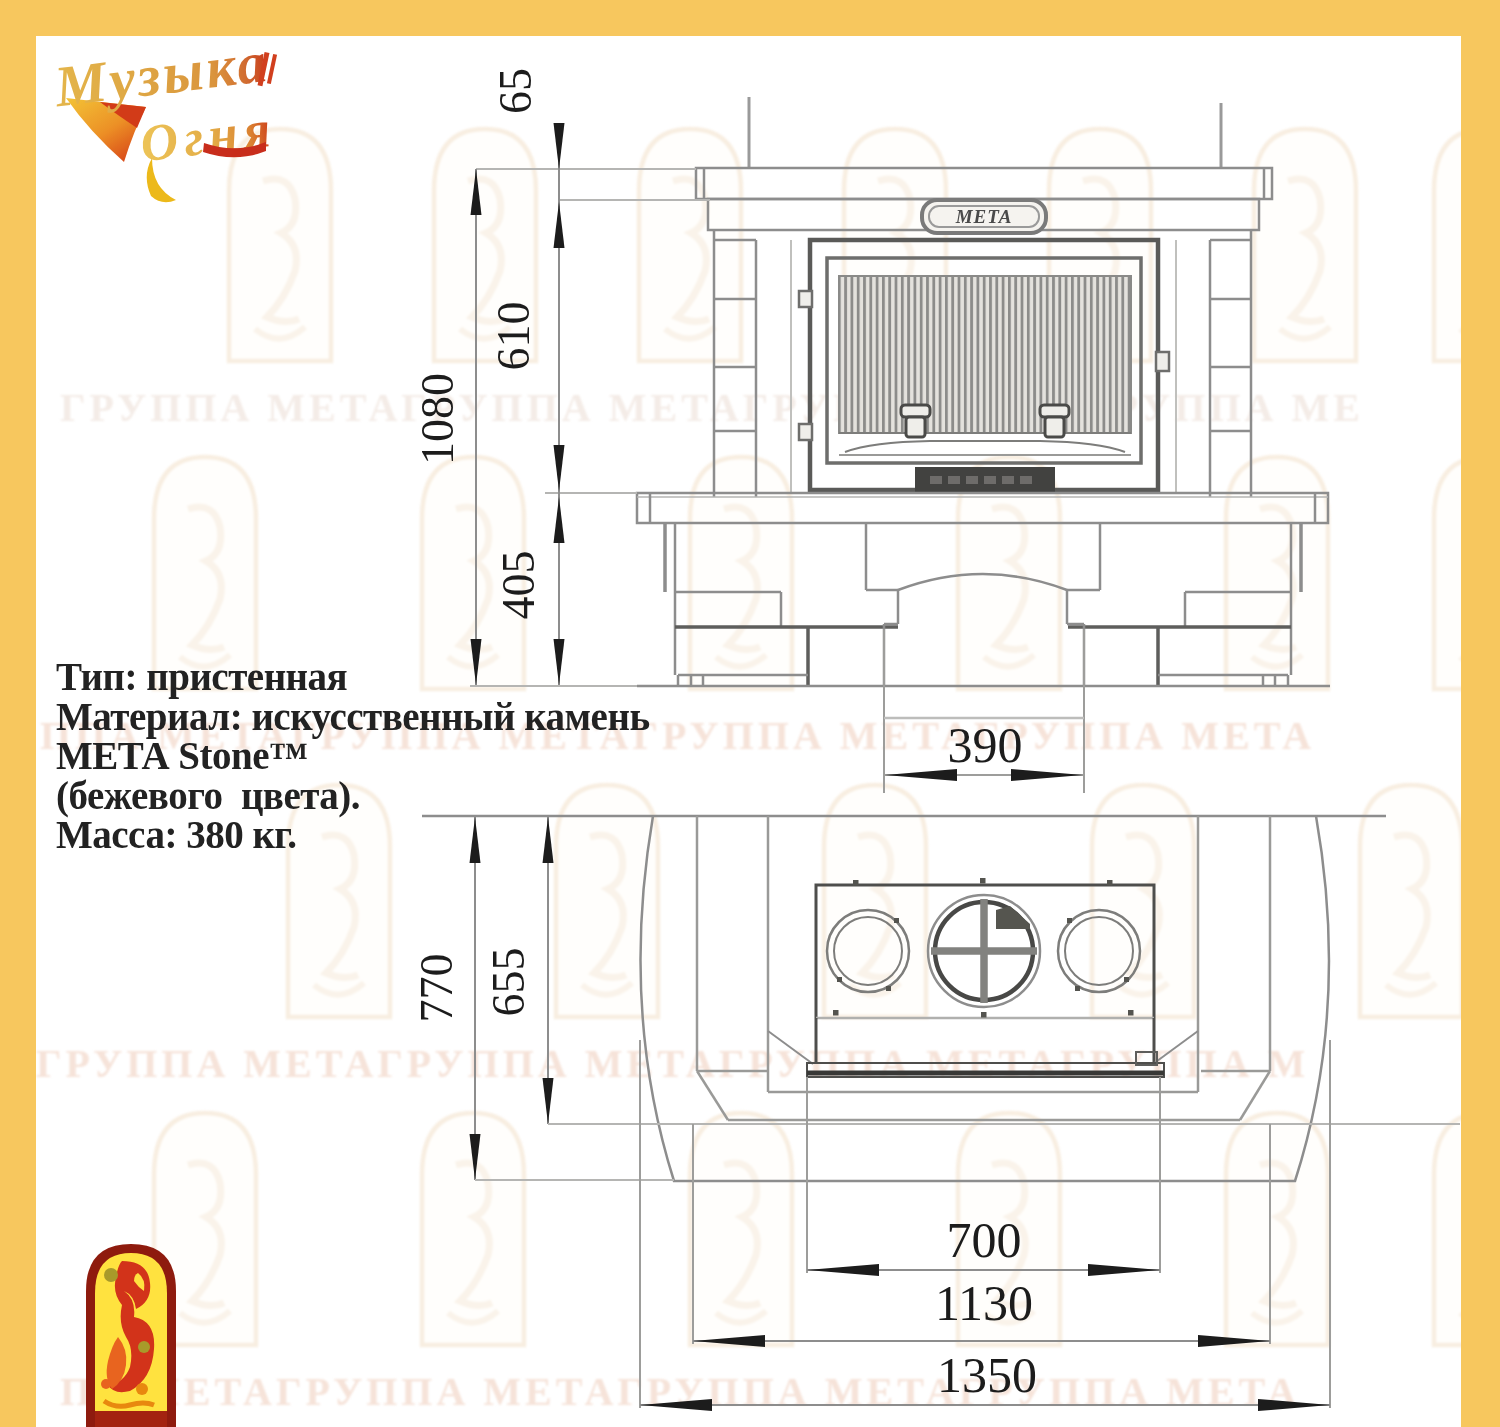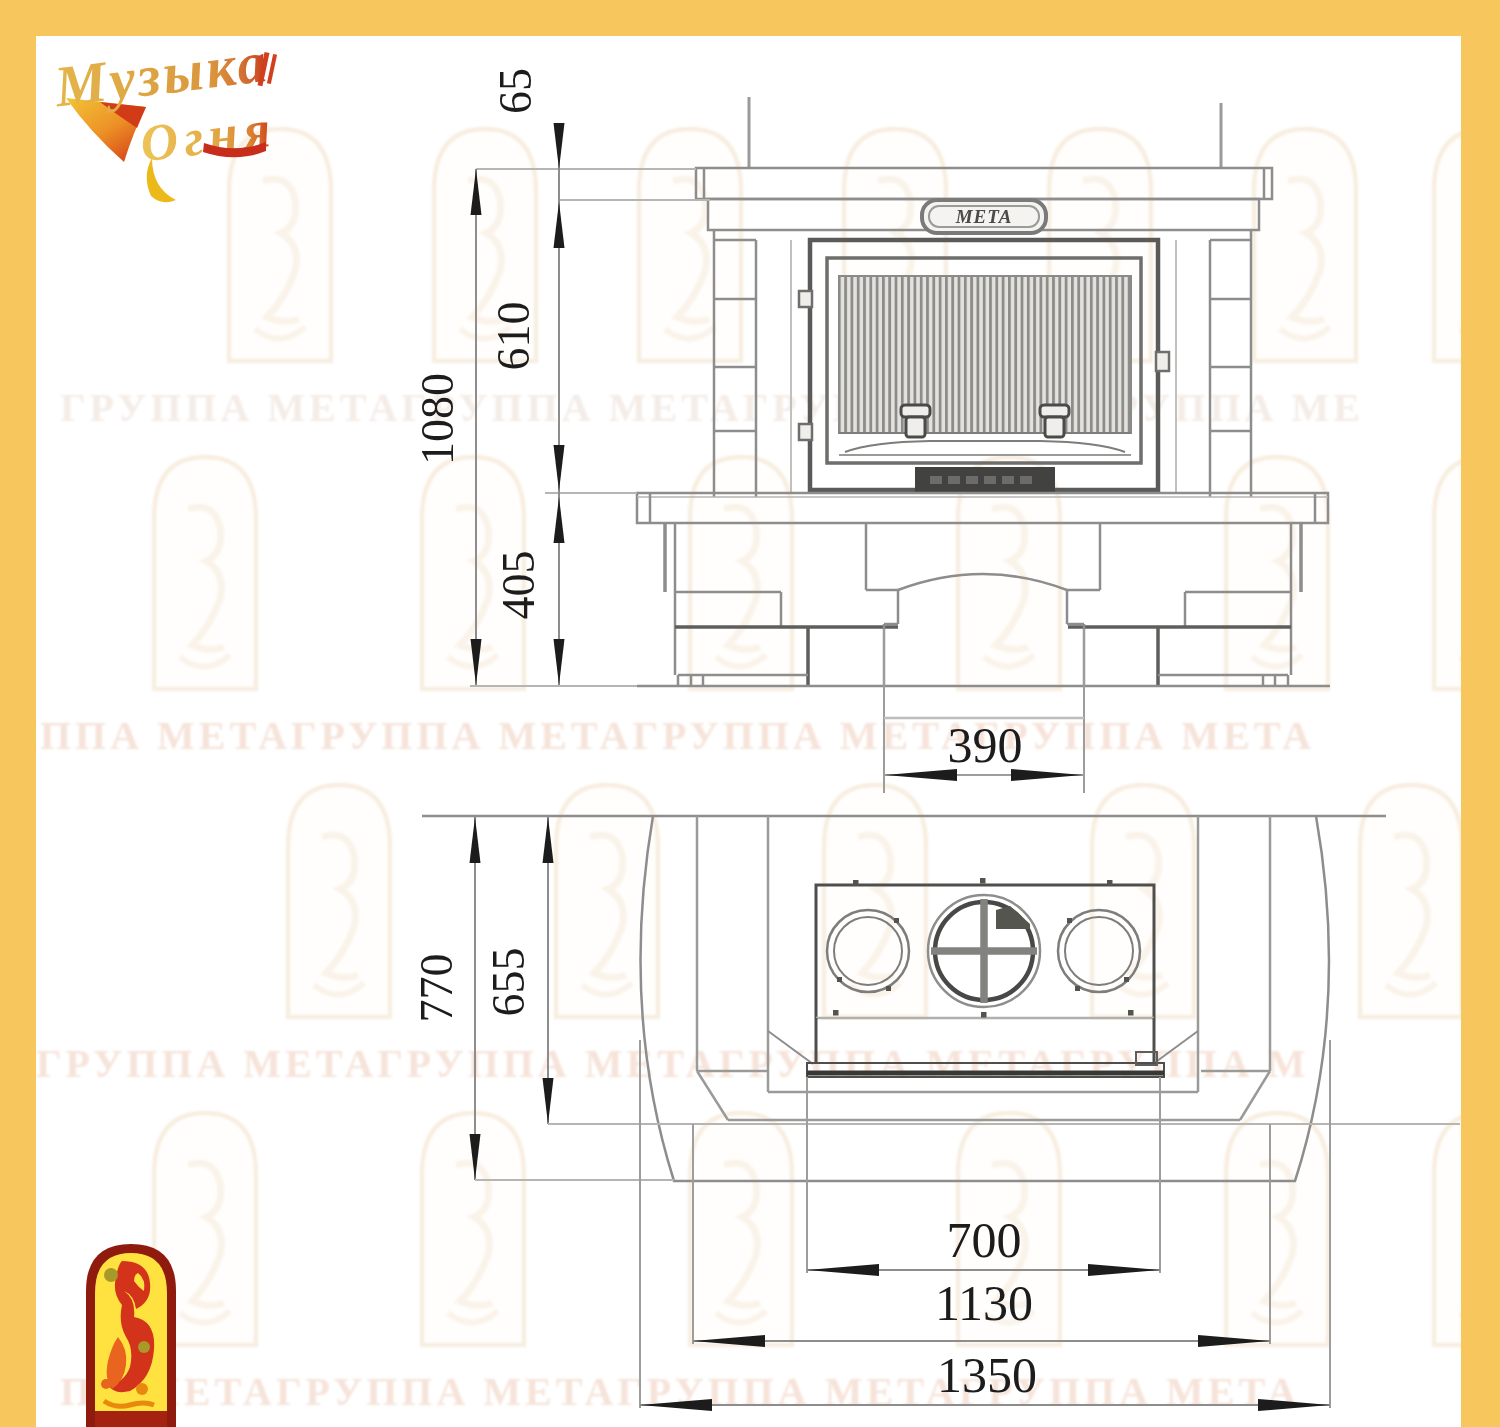--- a/index.html
+++ b/index.html
@@ -372,20 +372,21 @@
     <text x="20" y="63" font-family="Liberation Serif, serif" font-style="italic" font-weight="bold" font-size="58" fill="url(#lg1)" textLength="212">Музыка</text>
     <text x="98" y="128" font-family="Liberation Serif, serif" font-style="italic" font-weight="bold" font-size="52" fill="url(#lg2)" textLength="130">Огня</text>
   </g>
   <rect x="221" y="22" width="5" height="34" transform="rotate(12 223 39)" fill="#cf3512"></rect>
   <rect x="230" y="24" width="4" height="30" transform="rotate(12 232 39)" fill="#cf3512"></rect>
   <path d="M164,113 Q196,124 226,112 L226,121 Q196,133 163,122 Z" fill="#c62210"></path>
   <path d="M112,128 Q112,158 136,170 Q122,176 111,166 Q102,146 112,128 Z" fill="#ecb60e"></path>
 </svg>
 
 <div class="abs" style="left:56px;top:648px;width:640px;color:#222;filter:blur(0.4px)">
+  <div style="font-size:39px;font-weight:bold;line-height:39.5px;margin-top:9px;letter-spacing:-0.5px">Тип: пристенная<br>Материал: искусственный камень<br>МЕТА Stone™<br>(бежевого&nbsp; цвета).<br>Масса: 380 кг.</div>
 </div>
 
 <svg class="abs" style="left:84px;top:1239px" width="94" height="188" viewBox="0 0 94 188">
   <path d="M2,188 L2,52 Q2,5 47,5 Q92,5 92,52 L92,188 Z" fill="#8e1b0e"></path>
   <path d="M11,188 L11,54 Q11,14 47,14 Q83,14 83,54 L83,188 Z" fill="#ffe23f"></path>
   <rect x="11" y="172" width="72" height="16" fill="#a32310"></rect>
   <path d="M38,22 Q64,22 66,44 Q68,62 52,70 Q50,56 40,52 Q52,60 50,78 Q72,82 70,110 Q68,140 46,152 Q30,156 24,146 Q40,144 46,128 Q50,110 42,98 Q34,84 38,66 Q28,54 32,38 Q34,26 38,22 Z" fill="#d2331a"></path>
   <path d="M54,34 Q62,40 60,52 Q54,48 50,42 Q50,36 54,34 Z" fill="#ffe23f"></path>
   <path d="M34,98 Q44,110 42,126 Q40,142 28,150 Q20,140 24,122 Q28,106 34,98 Z" fill="#e8641f"></path>
   <circle cx="27" cy="36" r="7" fill="#a89a2a"></circle>

